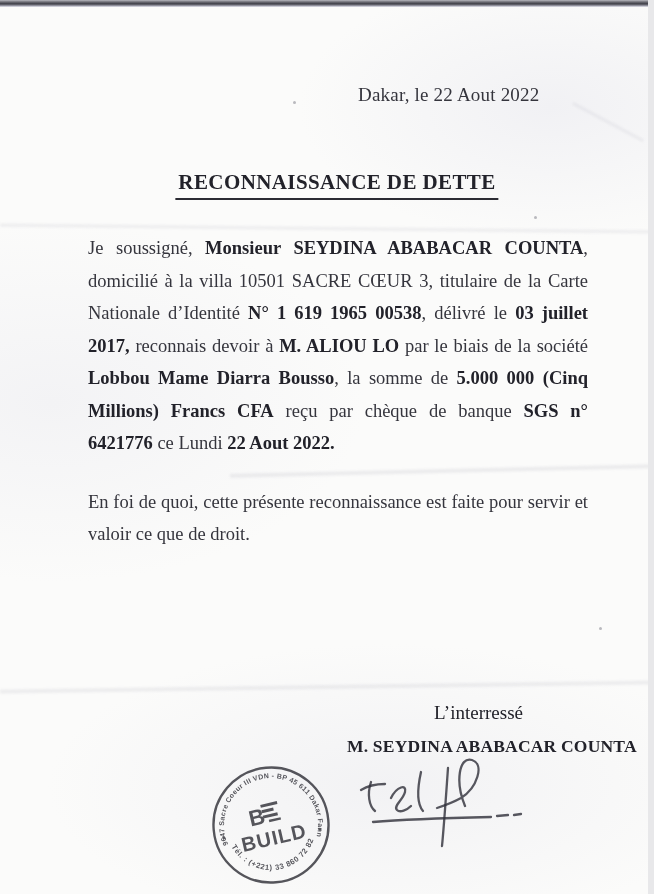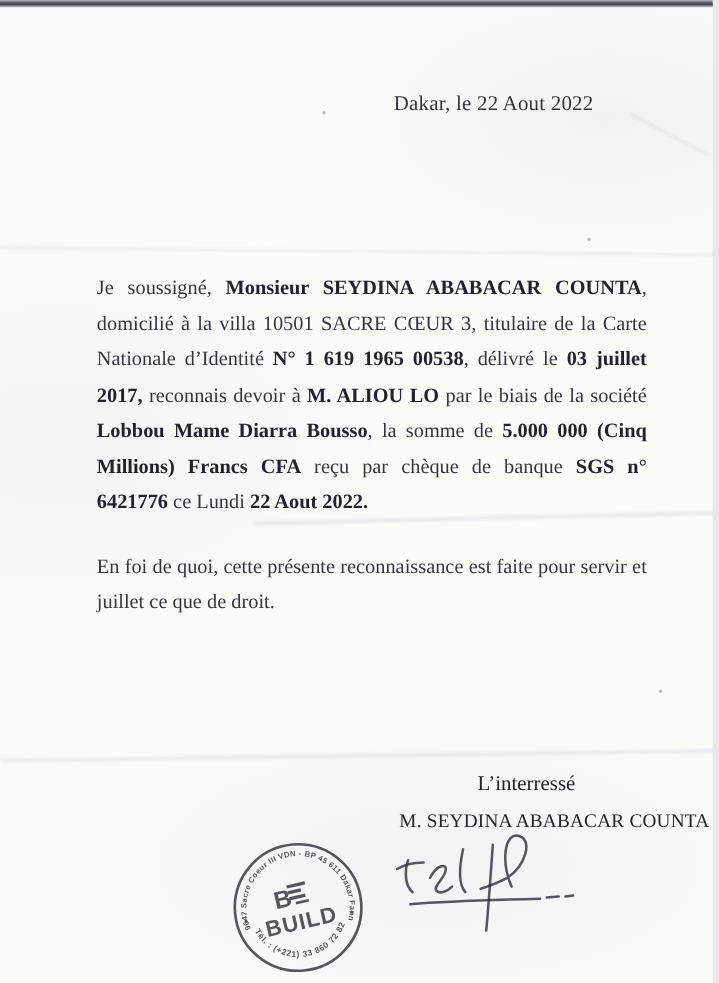--- a/index.html
+++ b/index.html
@@ -33,32 +33,32 @@
   .date-line{
     position:absolute; top:84px; left:358px; font-size:19px; letter-spacing:.2px;
   }
   .doc-title{
     position:absolute; top:170px; left:calc(50% + 13px); transform:translateX(-50%);
     margin:0; font-size:21px; font-weight:bold; color:var(--ink-bold);
     letter-spacing:.4px; white-space:nowrap;
     border-bottom:2.5px solid #2b2b33; padding:0 3px 3px 3px;
   }
   .doc-body{
-    position:absolute; top:246px; left:88px; width:500px;
+    position:absolute; top:232px; left:88px; width:500px;
     font-size:18.5px; line-height:32.5px; text-align:justify;
   }
   .doc-body p{margin:0;}
   .doc-body p.closing{margin-top:26px;}
   .b{font-weight:bold; color:var(--ink-bold);}
   .sig-label{
     position:absolute; top:702px; left:434px; font-size:19px; font-weight:normal; color:var(--ink-bold);
   }
   .sig-name{
-    position:absolute; top:736px; left:347px; font-size:17.5px; font-weight:normal;
-    color:var(--ink-bold); letter-spacing:.2px; white-space:nowrap;margin-left:16px;
+    position:absolute; top:736px; left:347px; font-size:17.5px; font-weight:bold;
+    color:var(--ink-bold); letter-spacing:.2px; white-space:nowrap;
   }
   .stamp{
     position:absolute; left:209px; top:763px; width:124px; height:124px;
     transform:rotate(-5deg); opacity:.88;
   }
   .stamp .ring{fill:none; stroke:var(--stamp-ink); stroke-width:2.4;}
   .stamp text{fill:var(--stamp-ink); font-family:"Liberation Sans", sans-serif;}
   .stamp .arc{font-size:7px; letter-spacing:.35px; font-weight:bold;}
   .stamp .arcb{font-size:7.6px; letter-spacing:.6px; font-weight:bold;}
   .stamp .logo-b{font-size:22px; font-weight:bold;}
@@ -79,24 +79,25 @@
   <div class="crease c1"></div>
   <div class="crease c2"></div>
   <div class="crease c3"></div>
   <div class="crease c4"></div>
   <div class="speck" style="left:293px;top:101px;"></div>
   <div class="speck" style="left:534px;top:216px;"></div>
   <div class="speck" style="left:599px;top:627px;"></div>
 
   <div class="date-line">Dakar, le 22 Aout 2022</div>
 
+  <h1 class="doc-title">RECONNAISSANCE DE DETTE</h1>
 
   <div class="doc-body">
     <p><span>Je soussigné, </span><span class="b">Monsieur SEYDINA ABABACAR COUNTA</span><span>, domicilié à la villa 10501 SACRE CŒUR 3, titulaire de la Carte Nationale d’Identité </span><span class="b">N° 1 619 1965 00538</span><span>, délivré le </span><span class="b">03 juillet 2017,</span><span> reconnais devoir à </span><span class="b">M. ALIOU LO</span><span> par le biais de la société </span><span class="b">Lobbou Mame Diarra Bousso</span><span>, la somme de </span><span class="b">5.000 000 (Cinq Millions) Francs CFA</span><span> reçu par chèque de banque </span><span class="b">SGS n° 6421776</span><span> ce Lundi </span><span class="b">22 Aout 2022.</span></p>
-    <p class="closing"><span>En foi de quoi, cette présente reconnaissance est faite pour servir et juillet ce que de droit.</span></p>
+    <p class="closing"><span>En foi de quoi, cette présente reconnaissance est faite pour servir et valoir ce que de droit.</span></p>
   </div>
 
   <div class="sig-label">L’interressé</div>
   <div class="sig-name">M. SEYDINA ABABACAR COUNTA</div>
 
   <svg class="stamp" viewBox="0 0 124 124" aria-hidden="true">
     <circle class="ring" cx="62" cy="62" r="57.5"></circle>
     <defs>
       <path id="arcTop" d="M 17.8,78.1 A 47,47 0 1 1 106.2,78.1"></path>
       <path id="arcBot" d="M 19.7,77.4 A 45,45 0 0 0 104.3,77.4"></path>

